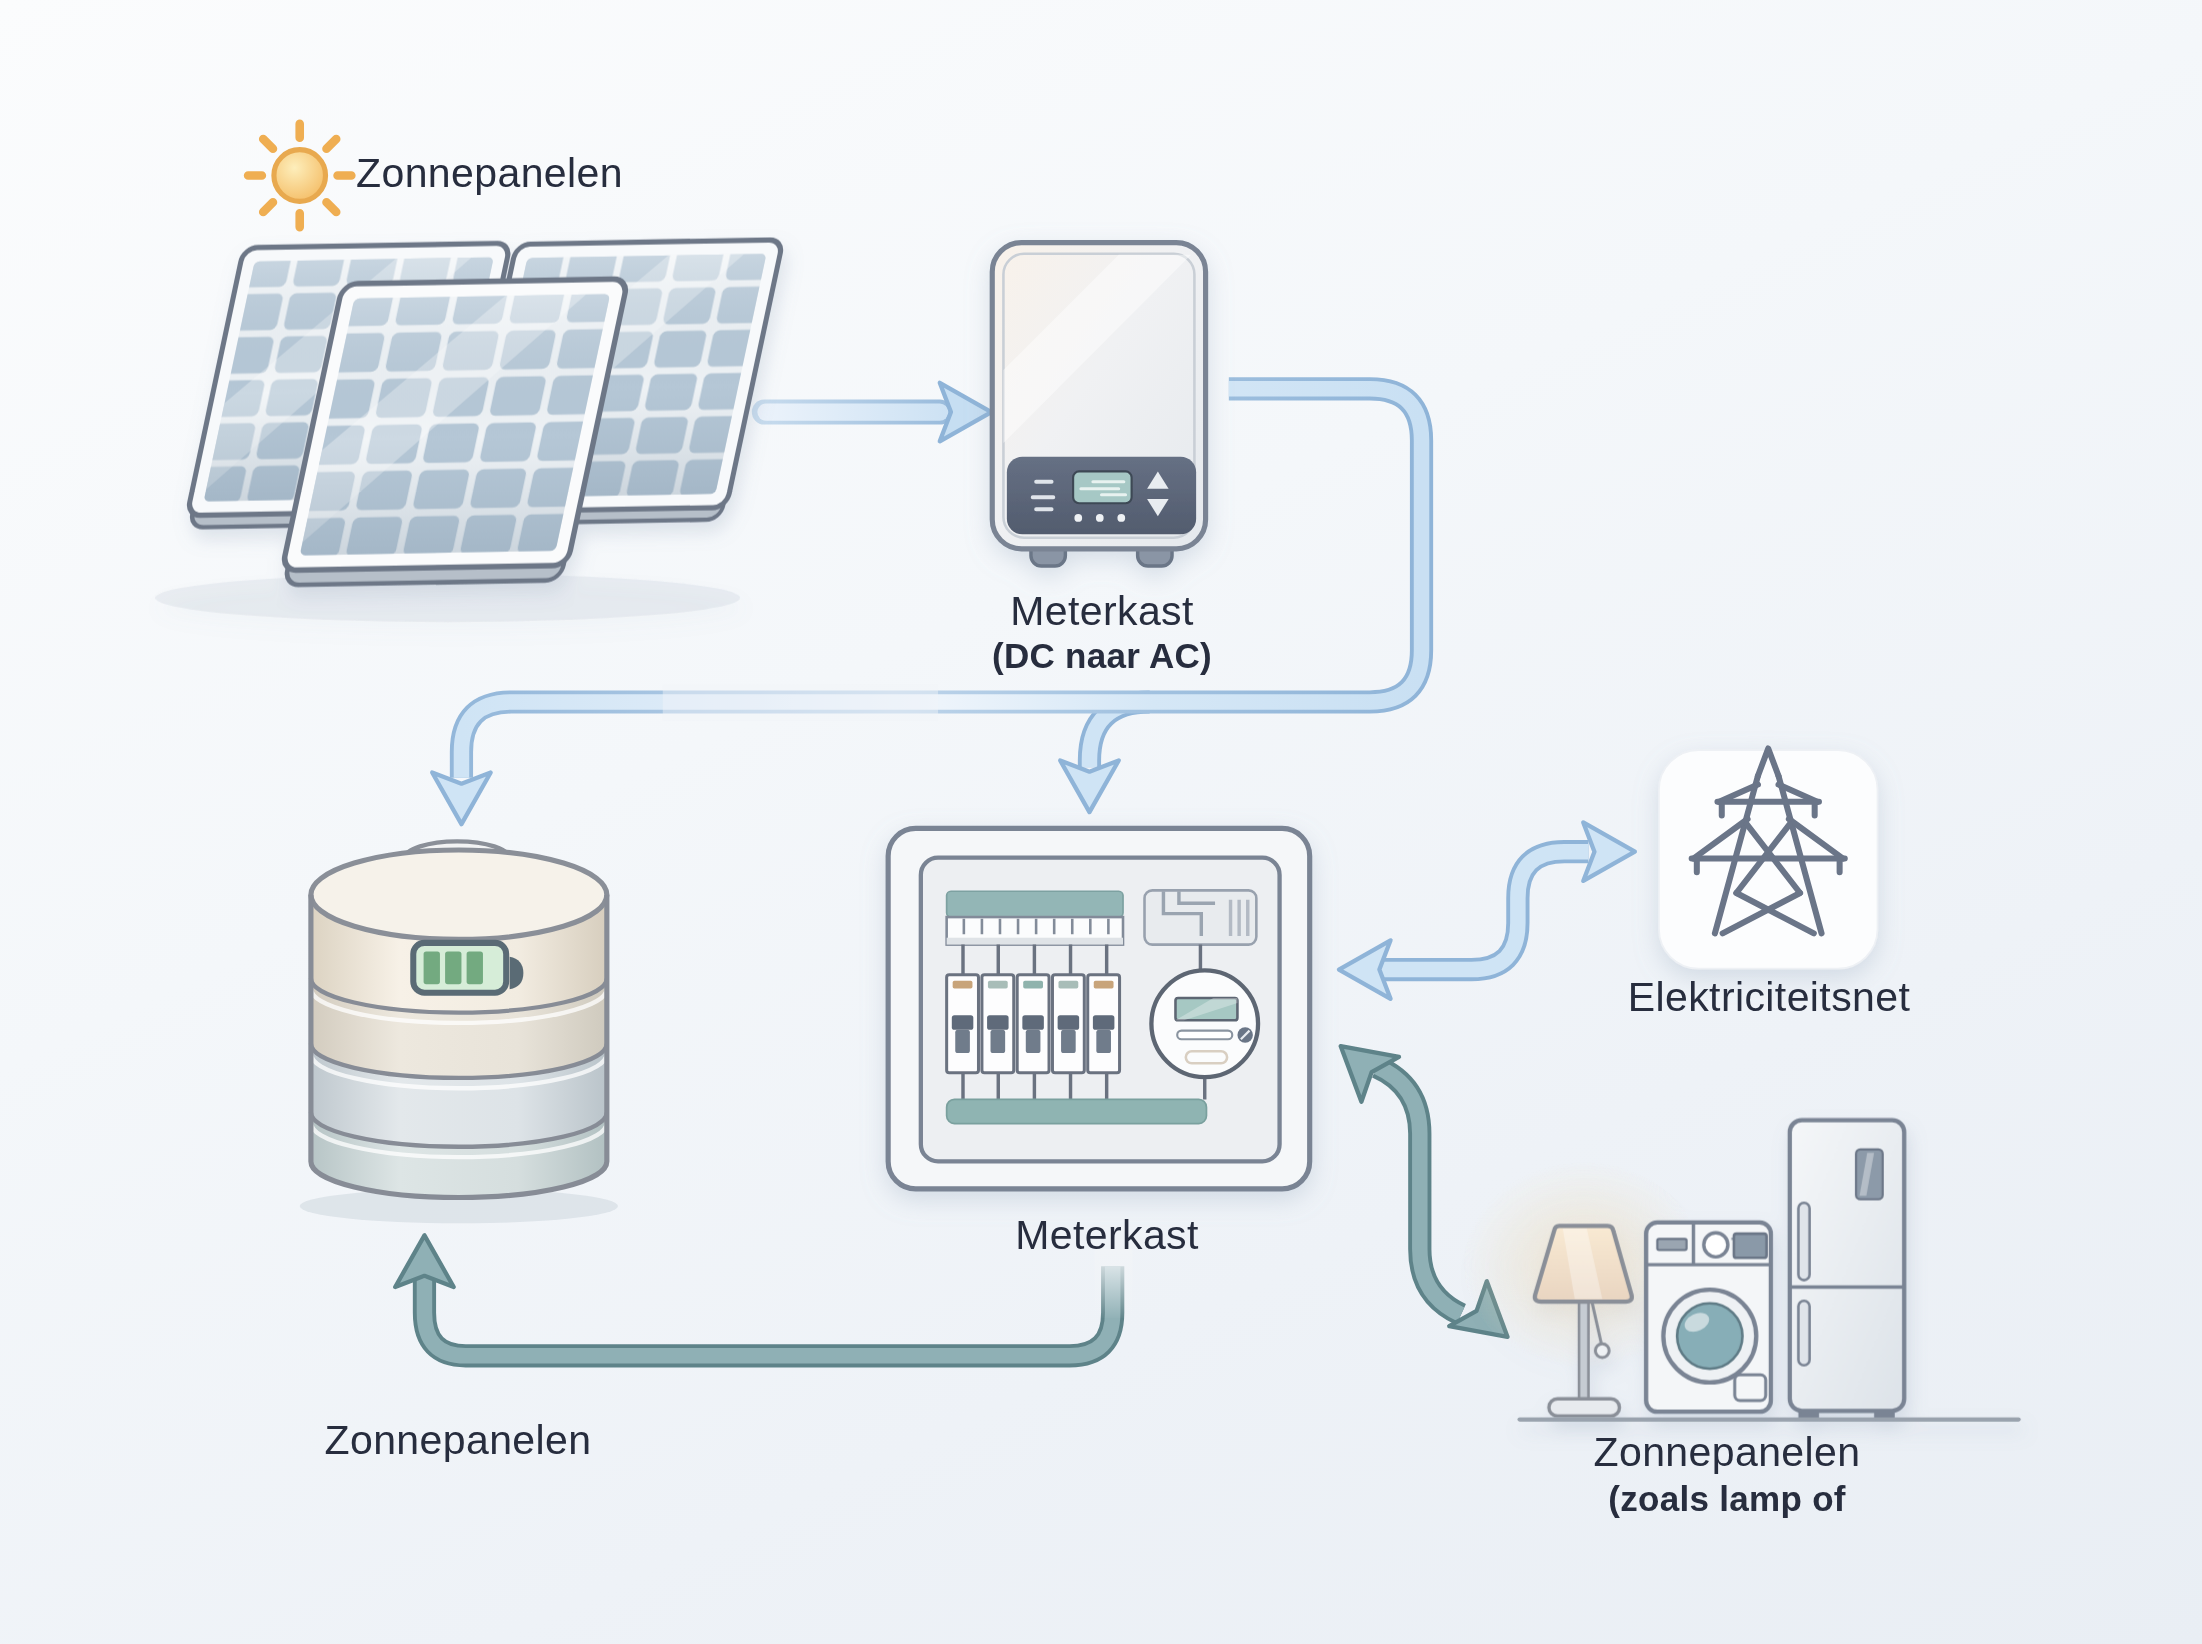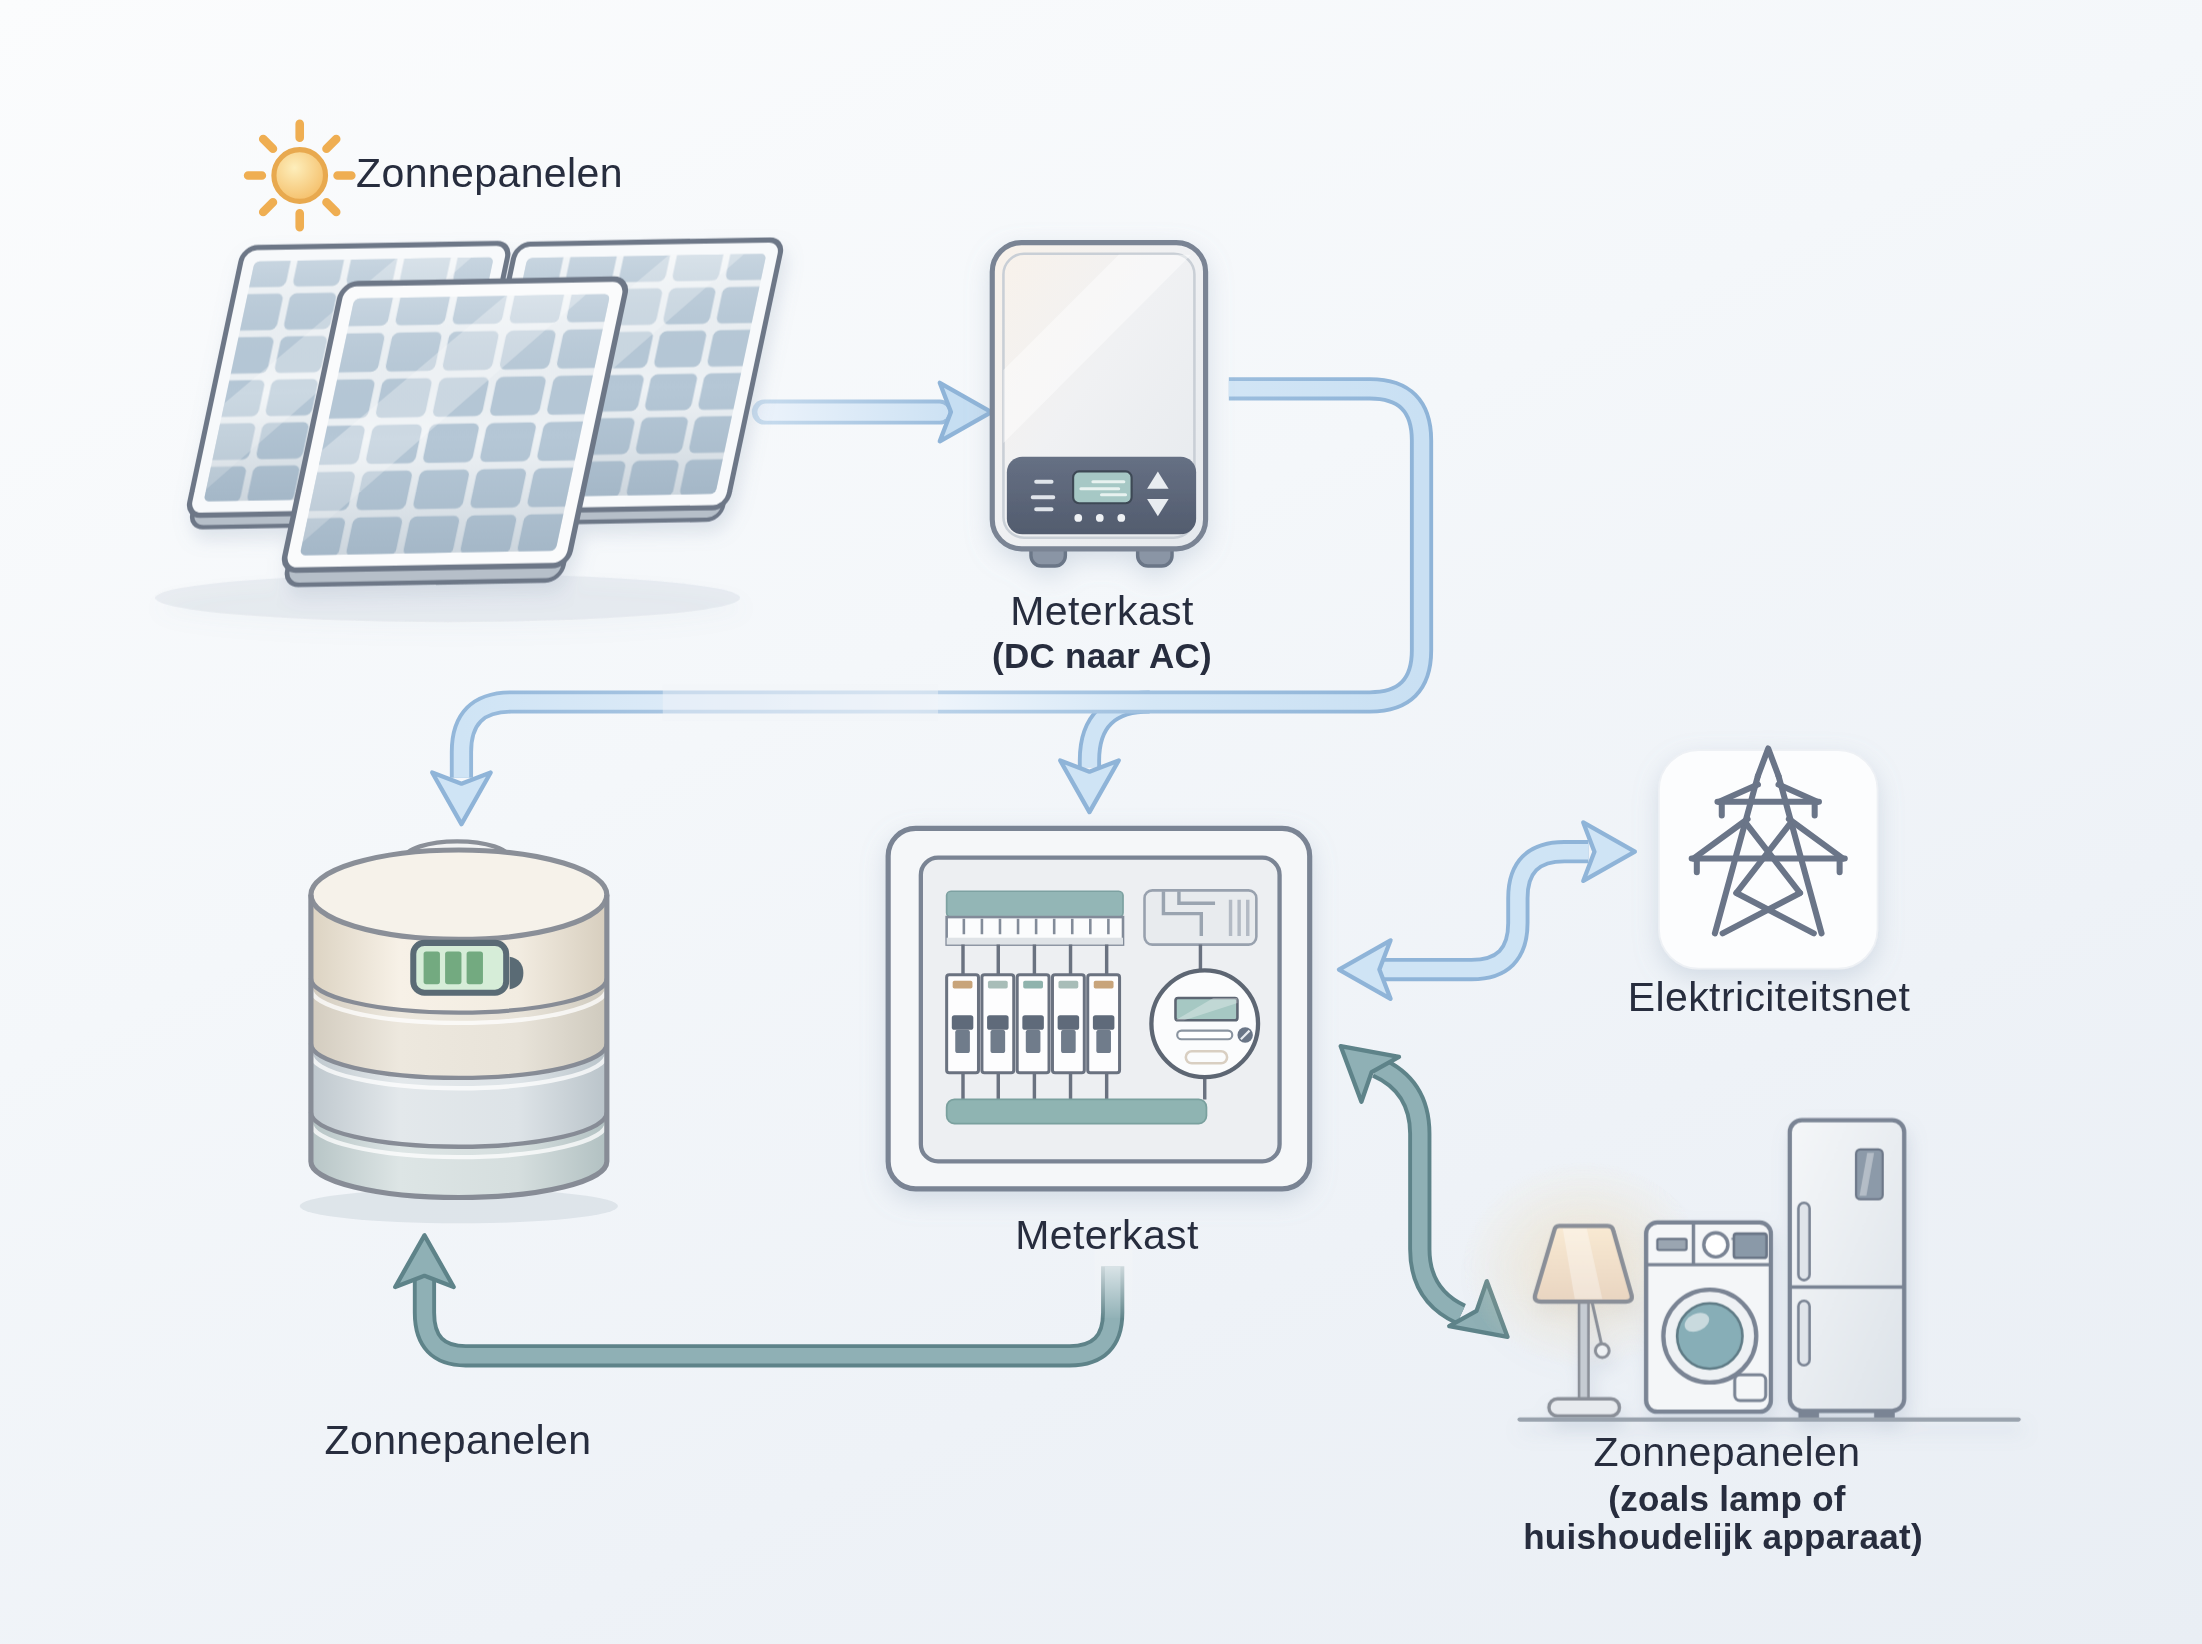--- a/index.html
+++ b/index.html
@@ -379,16 +379,15 @@
 <div class="label c sub" style="left:1102px;top:637px">(DC naar AC)</div>
 
 <div class="label c" style="left:458px;top:1418px">Zonnepanelen</div>
 
 <div class="label c" style="left:1107px;top:1213px">Meterkast</div>
 
 <div class="label c" style="left:1769px;top:975px">Elektriciteitsnet</div>
 
 <div class="label c" style="left:1727px;top:1430px">Zonnepanelen</div>
 <div class="label c sub" style="left:1727px;top:1480px">(zoals lamp of</div>
-<div class="label c sub" style="left:1723px;top:1518px">huishoudelijk apparaat)</div>
 
 </div>
 
 
 </body></html>

